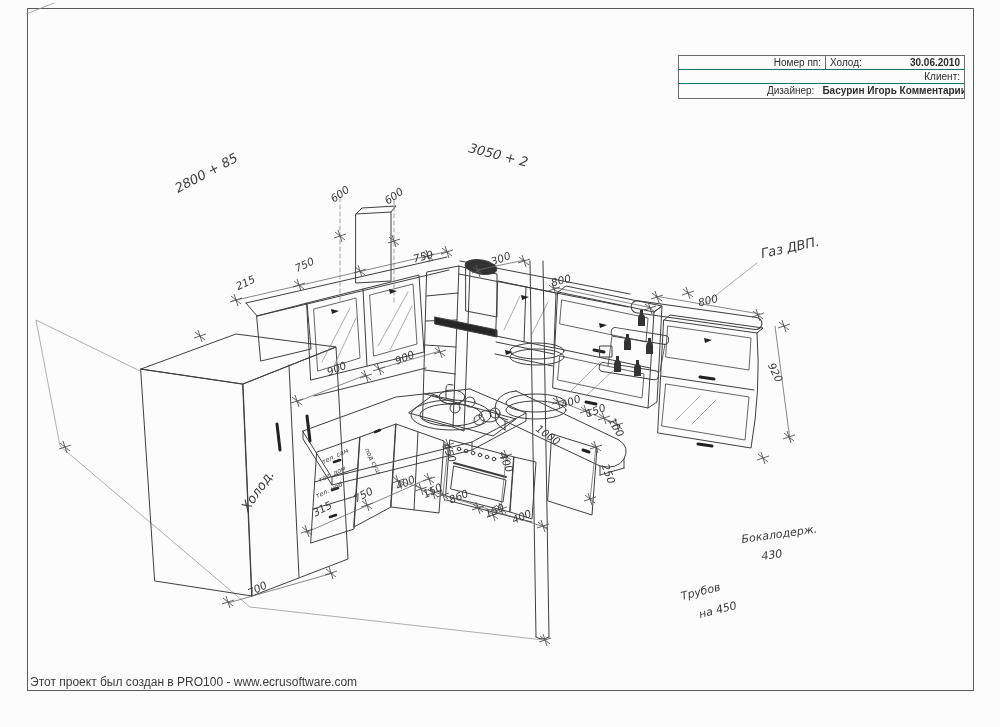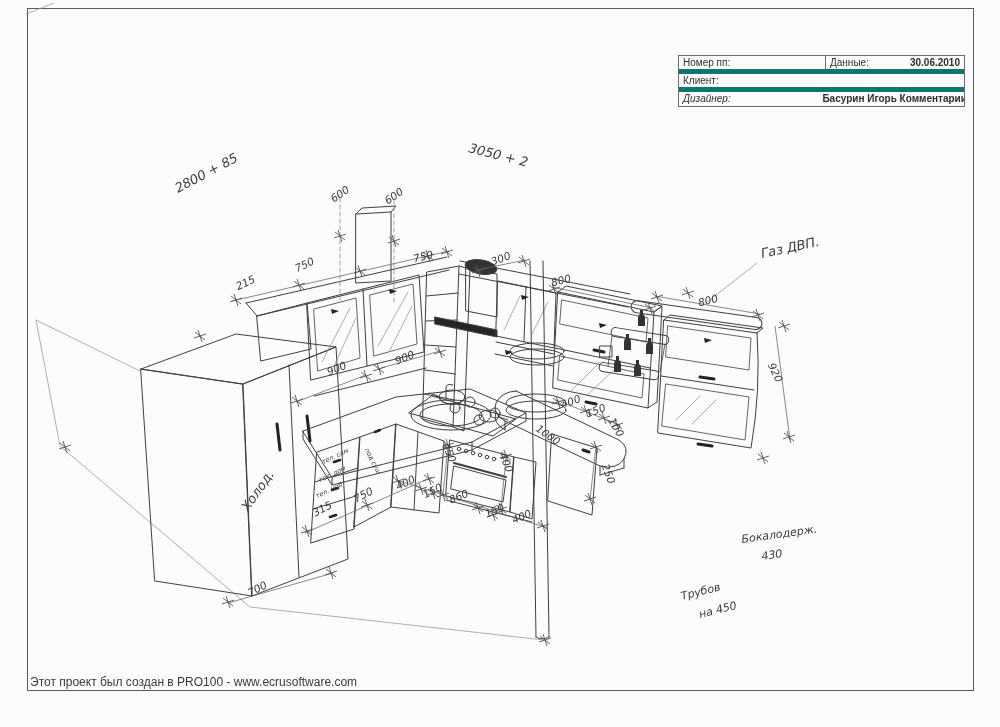--- a/index.html
+++ b/index.html
@@ -10,25 +10,25 @@
   #drawing{position:absolute;left:0;top:0;width:1000px;height:727px;}
   
   .ann{font-family:"DejaVu Sans",sans-serif;fill:#3b3b3b;font-style:italic;}
   .dim{font-size:10.5px;text-anchor:middle;}
   .note{font-size:13px;}
   .note2{font-size:11px;}
   .tiny{font-size:6.5px;text-anchor:middle;}
   
   #titleblock{position:absolute;left:678px;top:55px;width:285px;border:1px solid #6a6a6a;
         font-size:10px;background:#fcfcfc;}
-  .tb-row{display:flex;height:13.2px;line-height:13px;border-top:5px solid #0f766e;}
+  .tb-row{display:flex;height:13.2px;line-height:13px;border-top:1px solid #0f766e;}
   .tb-row:first-child{border-top:none;}
-  .tb-cell{padding:0 4px;white-space:nowrap;overflow:hidden;}
+  .tb-cell{padding:0 4px;white-space:nowrap;overflow:hidden;text-align:right;}
   .c1{width:138px;border-right:1px solid #6a6a6a;}
-  .c1b{width:138px;font-style:italic;}
+  .c1b{width:138px;}
   .c2{flex:1;display:flex;justify-content:space-between;}
   .wide{flex:1;}
   .bold{font-weight:bold;}
   #footer{position:absolute;left:30px;top:675px;font-size:12px;color:#3a3a3a;}
 </style>
 </head>
 <body>
 
 <div id="page">
   <div id="sheet-border"></div>
@@ -301,21 +301,21 @@
         <text transform="translate(333 476) rotate(-26)" class="ann tiny">тел. дом</text>
         <text transform="translate(330 492) rotate(-26)" class="ann tiny">тел. моб</text>
         <text transform="translate(371 462) rotate(62)" class="ann tiny">под суш</text>
       </g>
   </svg>
 
   <div id="titleblock">
     <div class="tb-row">
       <div class="tb-cell c1">Номер пп:</div>
       <div class="tb-cell c2">
-        <span>Данные:</span>
+        <span>Холод:</span>
         <span class="bold">30.06.2010</span>
       </div>
     </div>
     <div class="tb-row">
       <div class="tb-cell wide">Клиент:</div>
     </div>
     <div class="tb-row">
       <div class="tb-cell c1b">Дизайнер:</div>
       <div class="tb-cell bold">Басурин Игорь Комментарии</div>
     </div>

